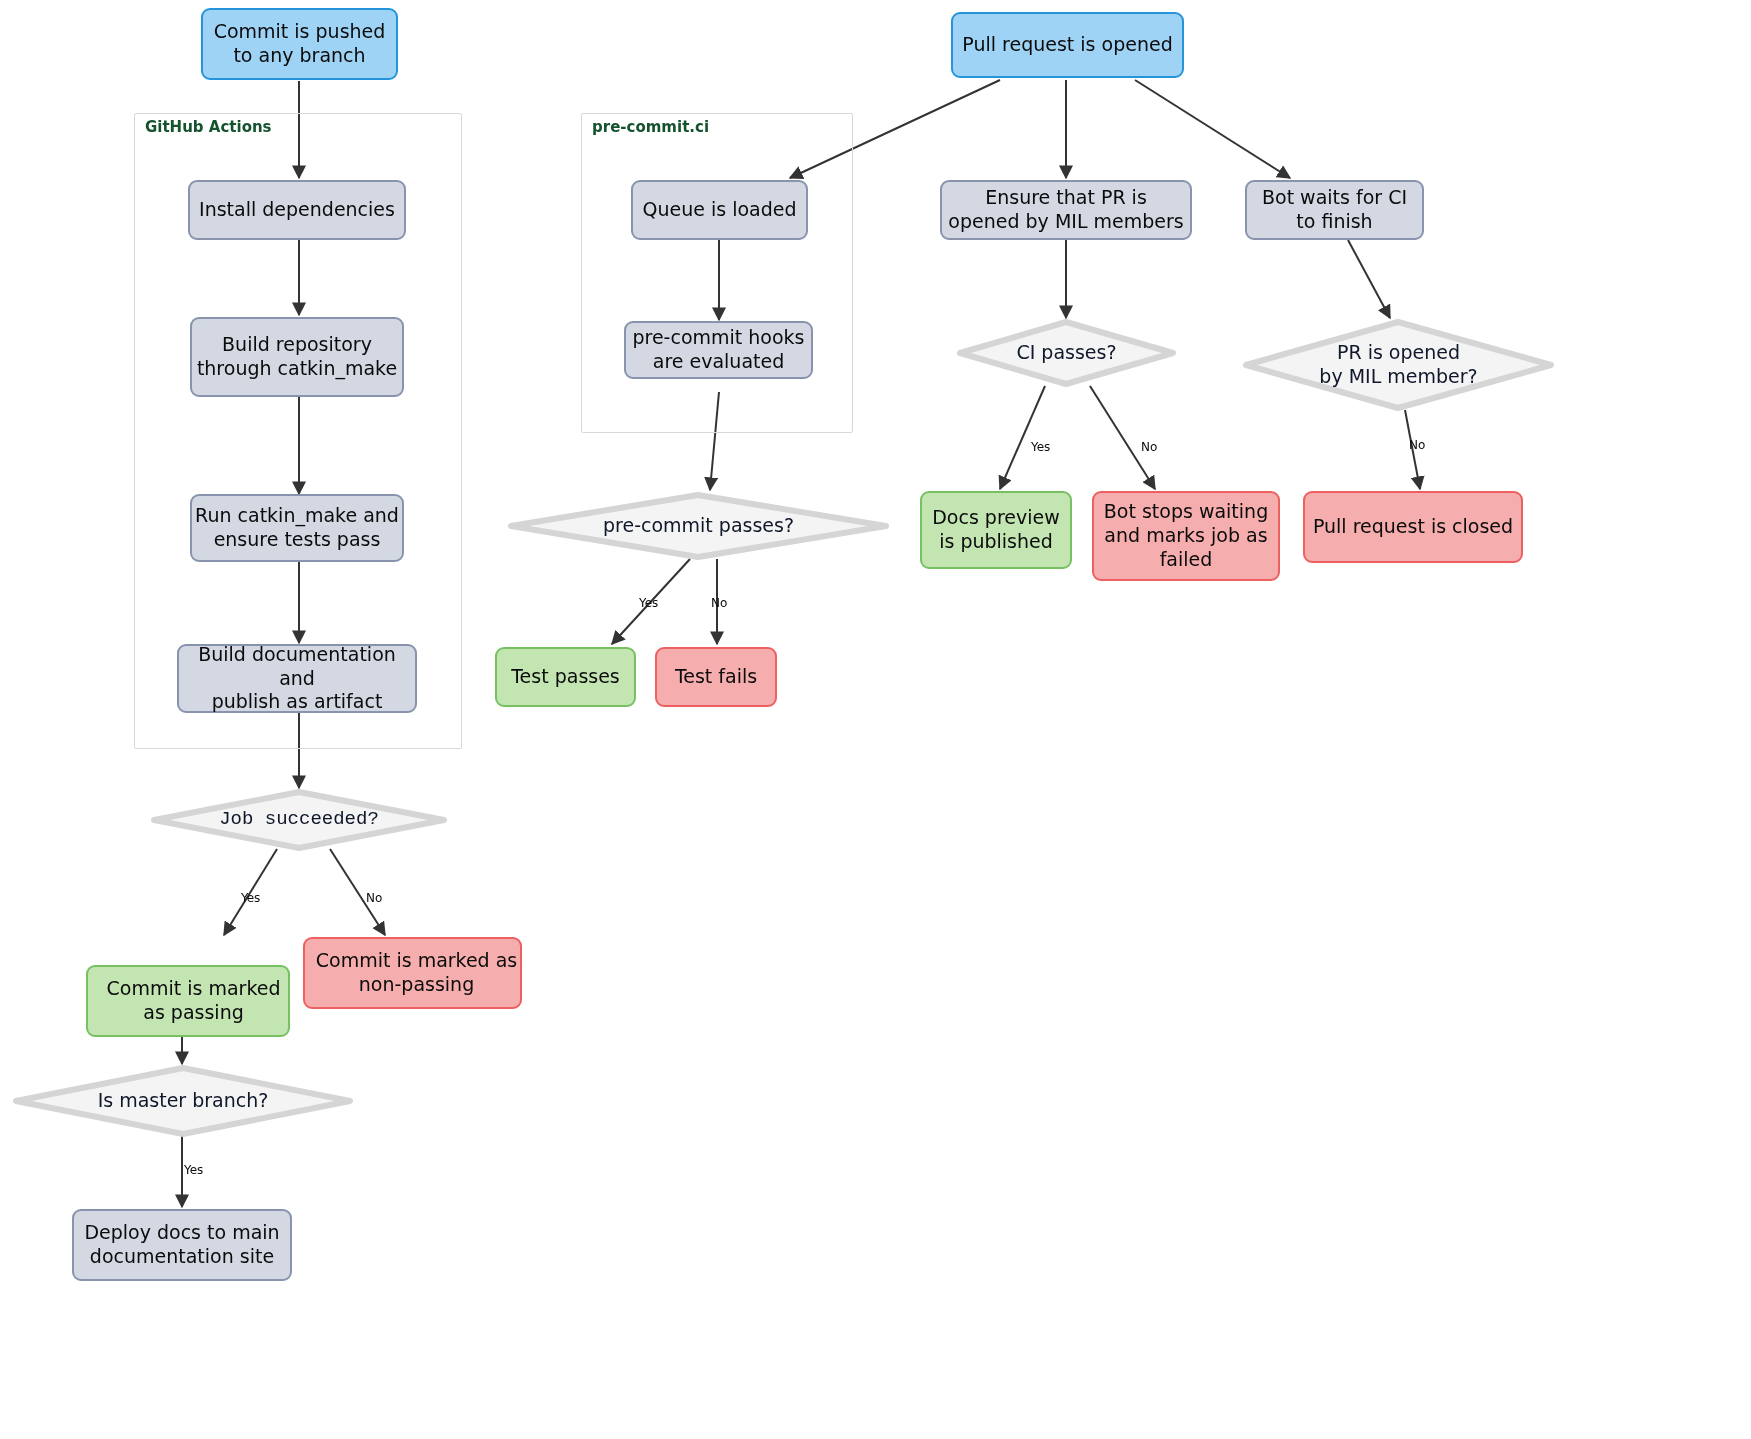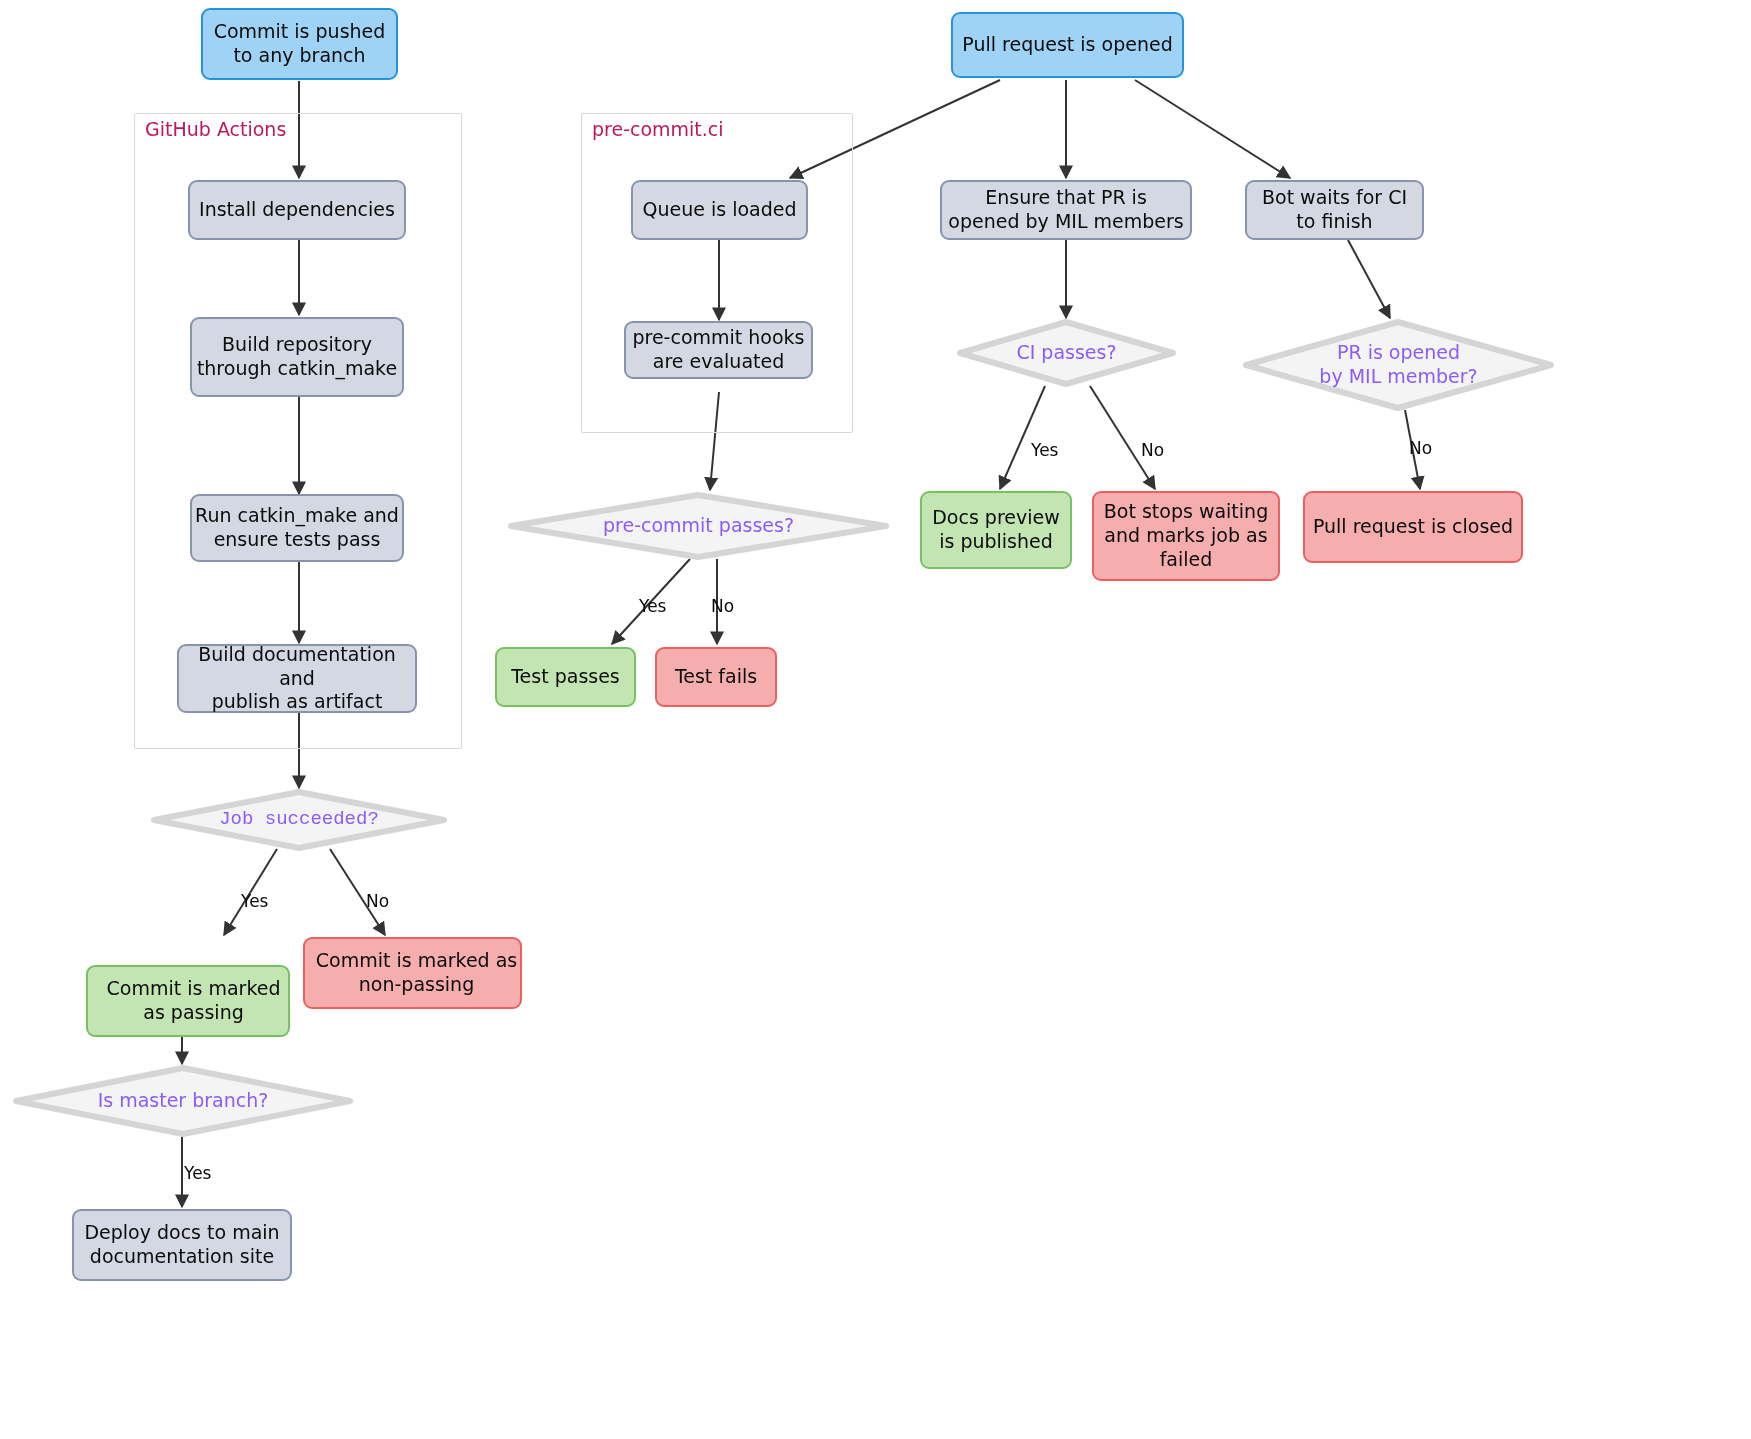--- a/index.html
+++ b/index.html
@@ -56,48 +56,49 @@
     background: #f5adad;
   }
   .decision {
     background: transparent;
     border: none;
   }
   .decision .dlabel {
     position: relative;
     z-index: 2;
     font-size: 19px;
-    color: #8b5cf6;
+    color: #0f172a;
     line-height: 1.25;
     white-space: pre-line;
   }
   .decision svg.dshape {
     position: absolute;
     left: 0;
     top: 0;
     width: 100%;
     height: 100%;
     z-index: 1;
   }
   .cluster {
     position: absolute;
     box-sizing: border-box;
     border: 1.3px solid #d8d8d8;
     background: transparent;
     border-radius: 2px;
   }
   .cluster-label {
     position: absolute;
-    font-size: 19px;
-    color: #be185d;
+    font-size: 15px;
+    color: #14532d;
     white-space: nowrap;
+    font-weight: bold;
   }
   .edge-label {
     position: absolute;
-    font-size: 17px;
+    font-size: 12px;
     color: #0b0b0b;
     background: transparent;
     white-space: nowrap;
   }
 </style>
 </head>
 <body>
 
 <div id="canvas">
 

